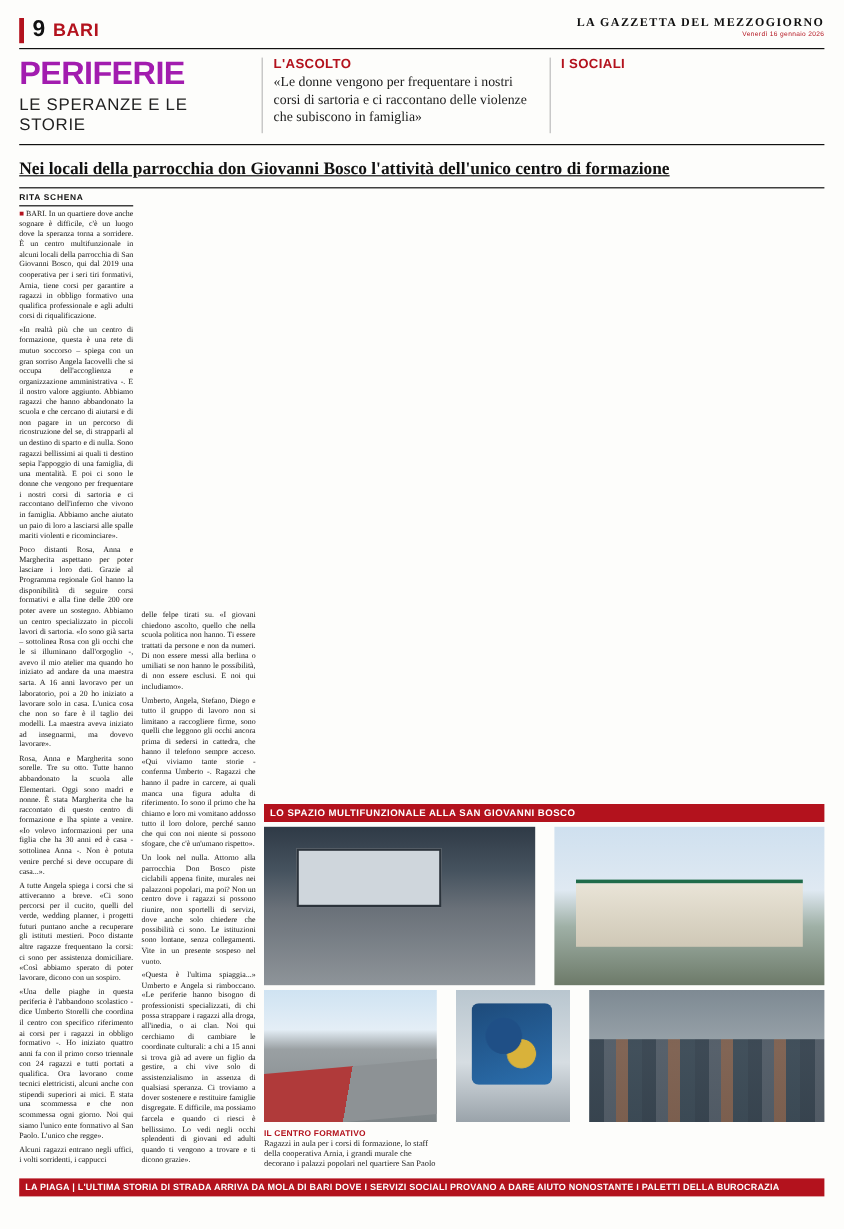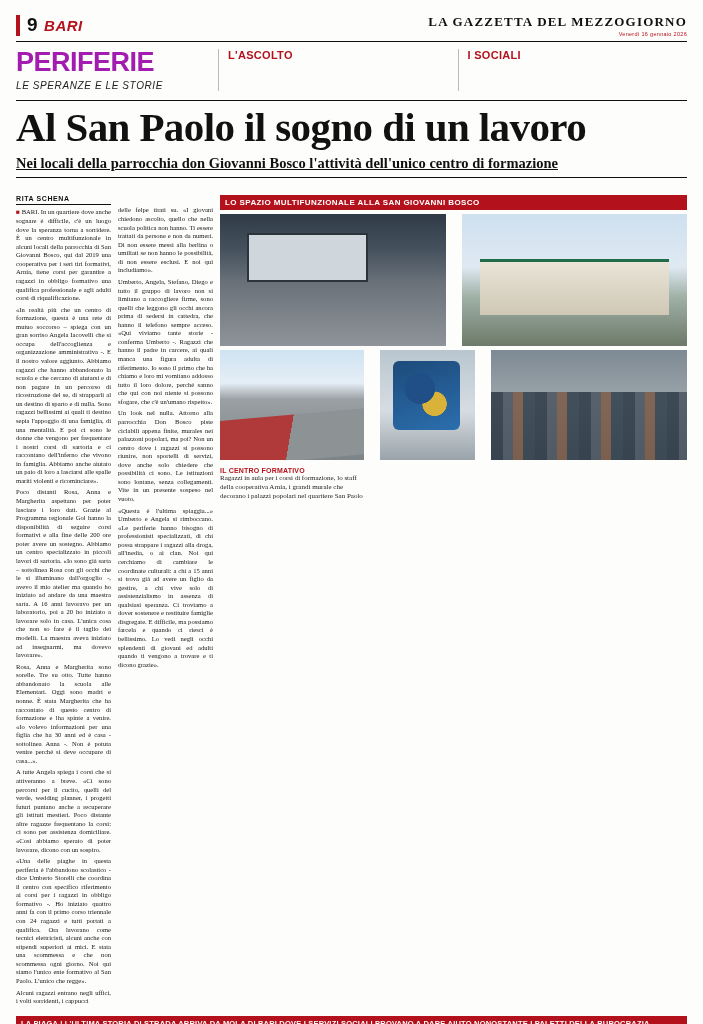--- a/index.html
+++ b/index.html
@@ -12,42 +12,42 @@
     overflow: hidden;
     position: relative;
   }
   .page { width:703px; height:1024px; padding: 14px 16px 8px 16px; position:relative; }
 
   
   .masthead { display:flex; align-items:flex-start; justify-content:space-between; border-bottom:1px solid #111; padding-bottom:4px;}
   .mast-left { display:flex; align-items:center; gap:7px; }
   .pagenum-bar { width:4px; height:21px; background:#b3121d; }
   .pagenum { font-family:"Liberation Sans", sans-serif; font-weight:bold; font-size:19px; letter-spacing:-0.5px; }
-  .section-name { font-family:"Liberation Sans", sans-serif; font-weight:bold; font-size:15px; color:#b3121d; letter-spacing:0.5px;font-style:italic; }
+  .section-name { font-family:"Liberation Sans", sans-serif; font-weight:bold; font-size:15px; color:#b3121d; letter-spacing:0.5px; }
   .mast-right { text-align:right; }
-  .paper-name { font-family:"Liberation Serif", serif; font-weight:bold; font-size:13px; letter-spacing:1.2px; }
+  .paper-name { font-family:"Liberation Serif", serif; font-weight:bold; font-size:10px; letter-spacing:1.2px; }
   .paper-date { font-size:5.5px; color:#b3121d; letter-spacing:0.3px; margin-top:1px; font-family:"Liberation Sans", sans-serif; }
 
   
   .topstrip { display:flex; gap:10px; margin-top:7px; }
   .periferie-block { width:192px; }
   .periferie { font-family:"Liberation Sans", sans-serif; font-weight:bold; font-size:27px; color:#a21caf; letter-spacing:-0.5px; line-height:1; }
-  .periferie-sub { font-family:"Liberation Sans", sans-serif; font-size:10px; letter-spacing:0.6px; margin-top:4px; color:#222;font-style:italic; }
+  .periferie-sub { font-family:"Liberation Sans", sans-serif; font-size:14px; letter-spacing:0.6px; margin-top:4px; color:#222; }
   .quote-col { flex:1; border-left:1px solid #bbb; padding-left:9px; }
   .quote-head { font-family:"Liberation Sans", sans-serif; font-weight:bold; font-size:11px; color:#b3121d; letter-spacing:0.3px; margin-bottom:2px;}
   .quote-text { font-size:11.5px; line-height:1.28; color:#1a1a1a; }
 
   
   .headline-wrap { margin-top:9px; border-top:1px solid #111; padding-top:6px; }
   .headline { font-family:"Liberation Serif", serif; font-weight:bold; font-size:41px; line-height:1.02; letter-spacing:-0.6px; }
   .subhead { font-family:"Liberation Serif", serif; font-weight:bold; font-size:14.5px; margin-top:6px; line-height:1.15;text-decoration:underline; }
   .rule-thin { border-bottom:1px solid #111; margin-top:6px; }
 
   
-  .main-grid { display:flex; gap:7px; margin-top:17px; }
+  .main-grid { display:flex; gap:7px; margin-top:5px;align-items:flex-end; }
   .col-narrow { width:95px; }
   .byline { font-family:"Liberation Sans", sans-serif; font-weight:bold; font-size:7px; letter-spacing:0.6px; border-bottom:1px solid #111; padding-bottom:2px; margin-bottom:3px; }
   .bodytext { font-size:6.6px; line-height:1.30; text-align:justify; hyphens:auto; color:#151515; }
   .bodytext p { margin:0 0 3px 0; }
   .dot { color:#b3121d; font-weight:bold; }
 
   
   .photo-area { flex:1; }
   .photo-banner { background:#b3121d; color:#fff; font-family:"Liberation Sans", sans-serif; font-weight:bold; font-size:8px; letter-spacing:0.4px; padding:3px 5px; }
   .photo-row { display:flex; gap:16px; margin-top:4px; }
@@ -121,28 +121,28 @@
     </div>
   </div>
 
   <div class="topstrip">
     <div class="periferie-block">
       <div class="periferie">PERIFERIE</div>
       <div class="periferie-sub">LE SPERANZE E LE STORIE</div>
     </div>
     <div class="quote-col">
       <div class="quote-head">L'ASCOLTO</div>
+      <div class="quote-text">«Le donne vengono per frequentare i nostri corsi di sartoria e ci raccontano delle violenze che subiscono in famiglia»</div>
     </div>
     <div class="quote-col">
       <div class="quote-head">I SOCIALI</div>
     </div>
   </div>
 
   <div class="headline-wrap">
-    <div class="headline">Al San Paolo il sogno di un lavoro</div>
     <div class="subhead">Nei locali della parrocchia don Giovanni Bosco l'attività dell'unico centro di formazione</div>
     <div class="rule-thin"></div>
   </div>
 
   <div class="main-grid">
 
     <div class="col-narrow">
       <div class="byline">RITA SCHENA</div>
       <div class="bodytext">
         <p><span class="dot">■</span> <span>BARI. In un quartiere dove anche sognare è difficile, c'è un luogo dove la speranza torna a sorridere. È un centro multifunzionale in alcuni locali della parrocchia di San Giovanni Bosco, qui dal 2019 una cooperativa per i seri tiri formativi, Arnia, tiene corsi per garantire a ragazzi in obbligo formativo una qualifica professionale e agli adulti corsi di riqualificazione.</span></p>

